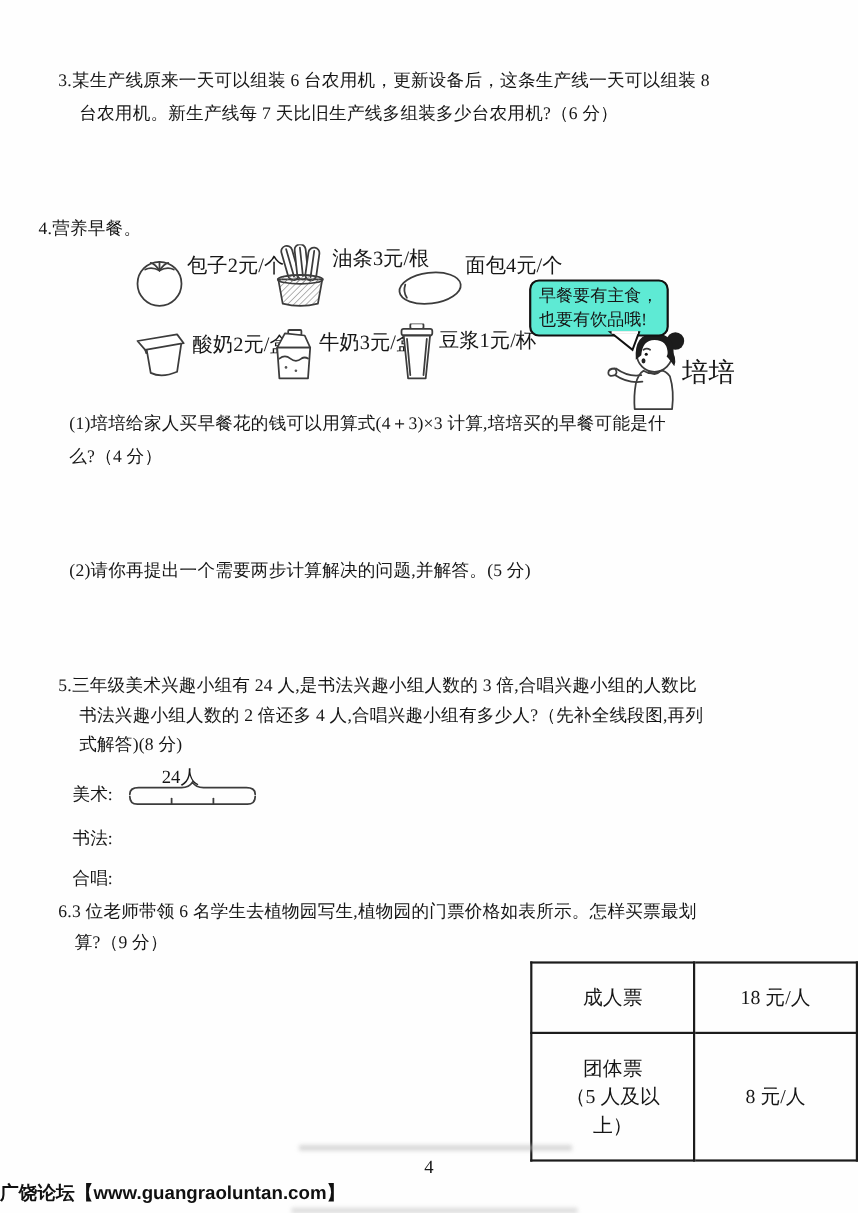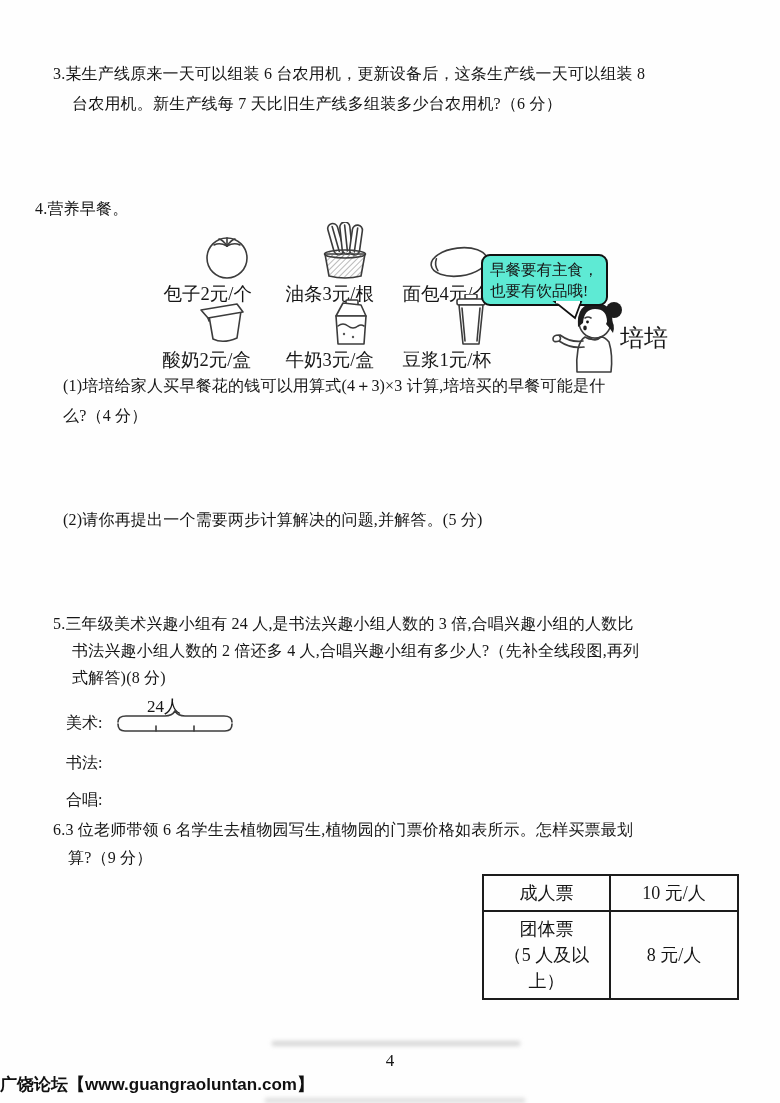--- a/index.html
+++ b/index.html
@@ -14,21 +14,21 @@
   .tline{
     position:absolute;
     font-size:16px;
     line-height:24px;
     white-space:nowrap;
     letter-spacing:0.2px;
   }
   .food-item{
     position:absolute;
     width:132px;
-    display:flex;flex-direction:column;align-items:flex-end;
+    display:flex;flex-direction:row;align-items:flex-start;
   }
   .food-iconbox{display:flex;align-items:flex-end;justify-content:center;}
   .food-label{
     font-size:18.5px;line-height:22px;margin-top:3px;white-space:nowrap;
   }
   .bubble{
     position:absolute;left:481px;top:254px;
     border:2px solid #111;border-radius:9px;
     background:#5eead4;
     padding:3px 7px;
@@ -43,21 +43,21 @@
   .brace-label{position:absolute;left:147px;top:695px;font-size:17px;}
   .bar-svg{position:absolute;left:115px;top:710px;}
   .price-table{
     position:absolute;left:482px;top:874px;
     border-collapse:collapse;
     font-size:18px;
   }
   .price-table td{
     border:2px solid #1c1c1c;
     text-align:center;vertical-align:middle;
-    padding:4px;
+    padding:18px;
   }
   .col-type{width:117px;}
   .col-price{width:118px;}
   .row-h1{height:34px;}
   .row-h2{height:35px;}
   .row-h3{height:65px;}
   .cell-line{line-height:26px;}
   .page-number{
     position:absolute;left:0;right:0;top:1051px;
     text-align:center;font-size:17px;
@@ -222,21 +222,21 @@
   <div class="tline" style="left:53px;top:818px">6.3 位老师带领 6 名学生去植物园写生,植物园的门票价格如表所示。怎样买票最划</div>
   <div class="tline" style="left:68px;top:846px">算?（9 分）</div>
 
   <table class="price-table">
     <tbody>
         <tr class="row-h1">
       <td class="col-type">
             <div class="cell-line">成人票</div>
           </td>
       <td class="col-price">
-            <div class="cell-line">10 元/人</div>
+            <div class="cell-line">18 元/人</div>
           </td>
     </tr>
     <tr class="row-h3">
       <td class="col-type">
         <div class="cell-line">团体票</div>
         <div class="cell-line">（5 人及以上）</div>
       </td>
       <td class="col-price">
             <div class="cell-line">8 元/人</div>
           </td>

